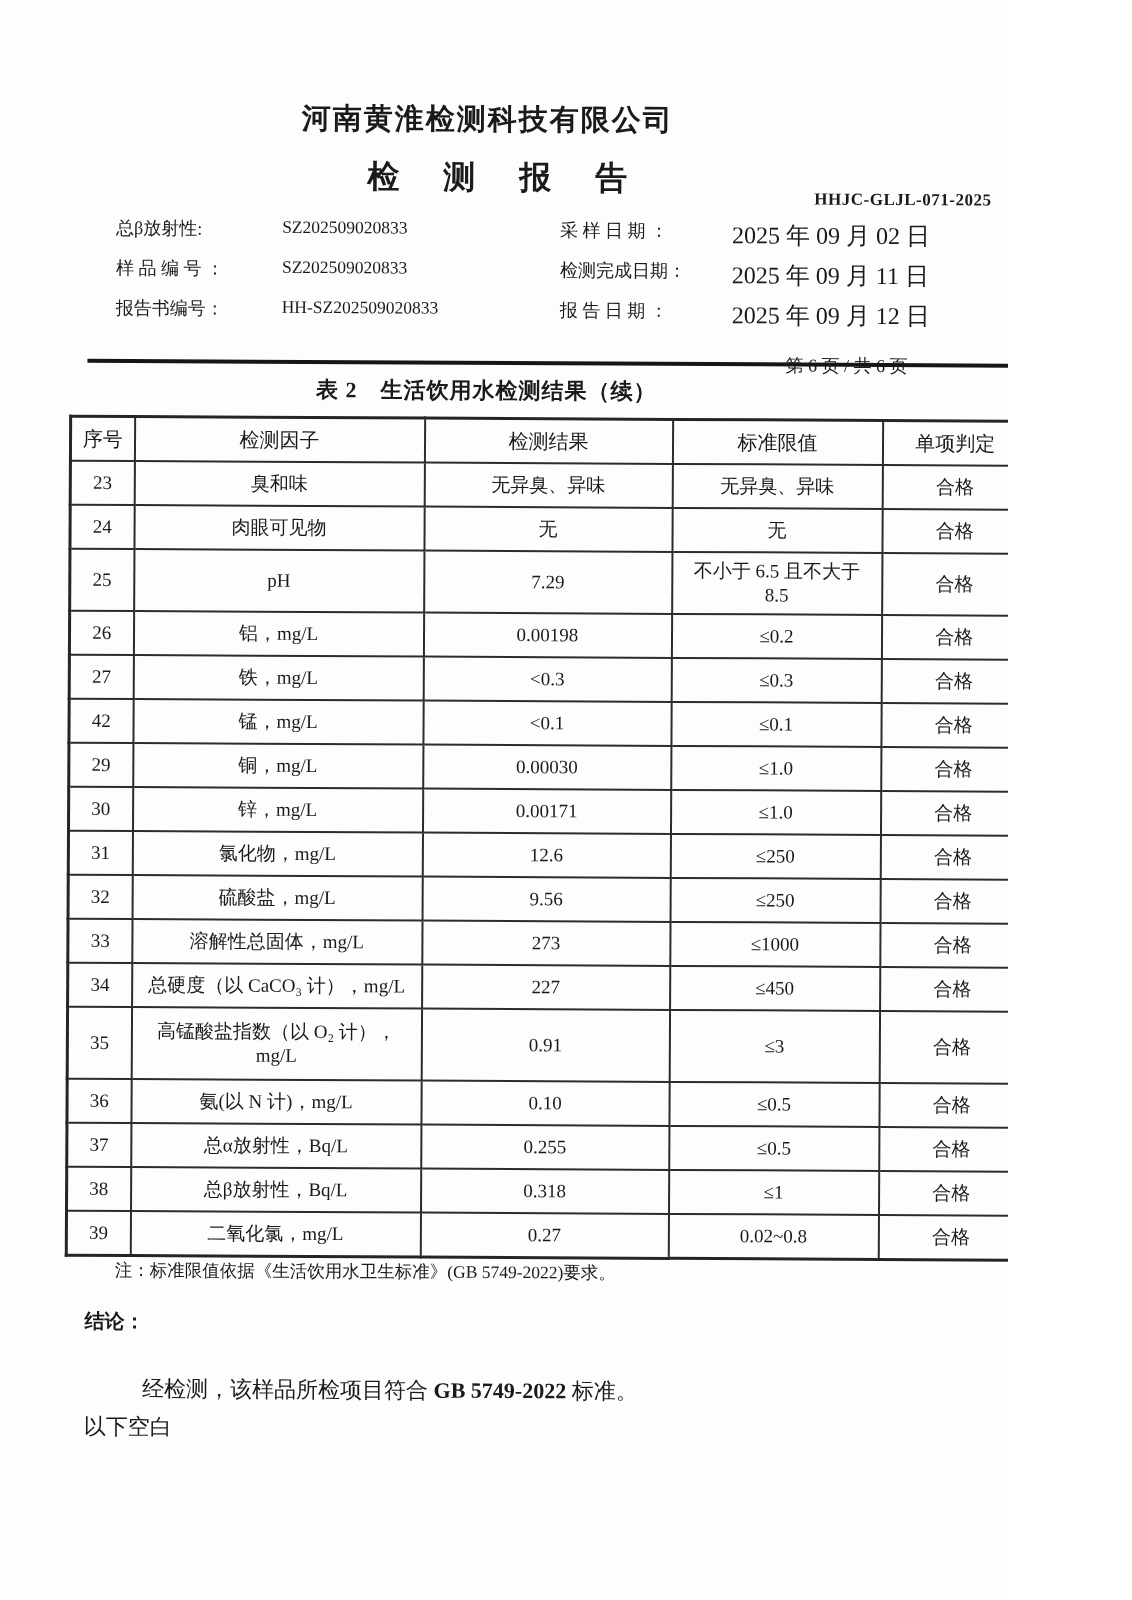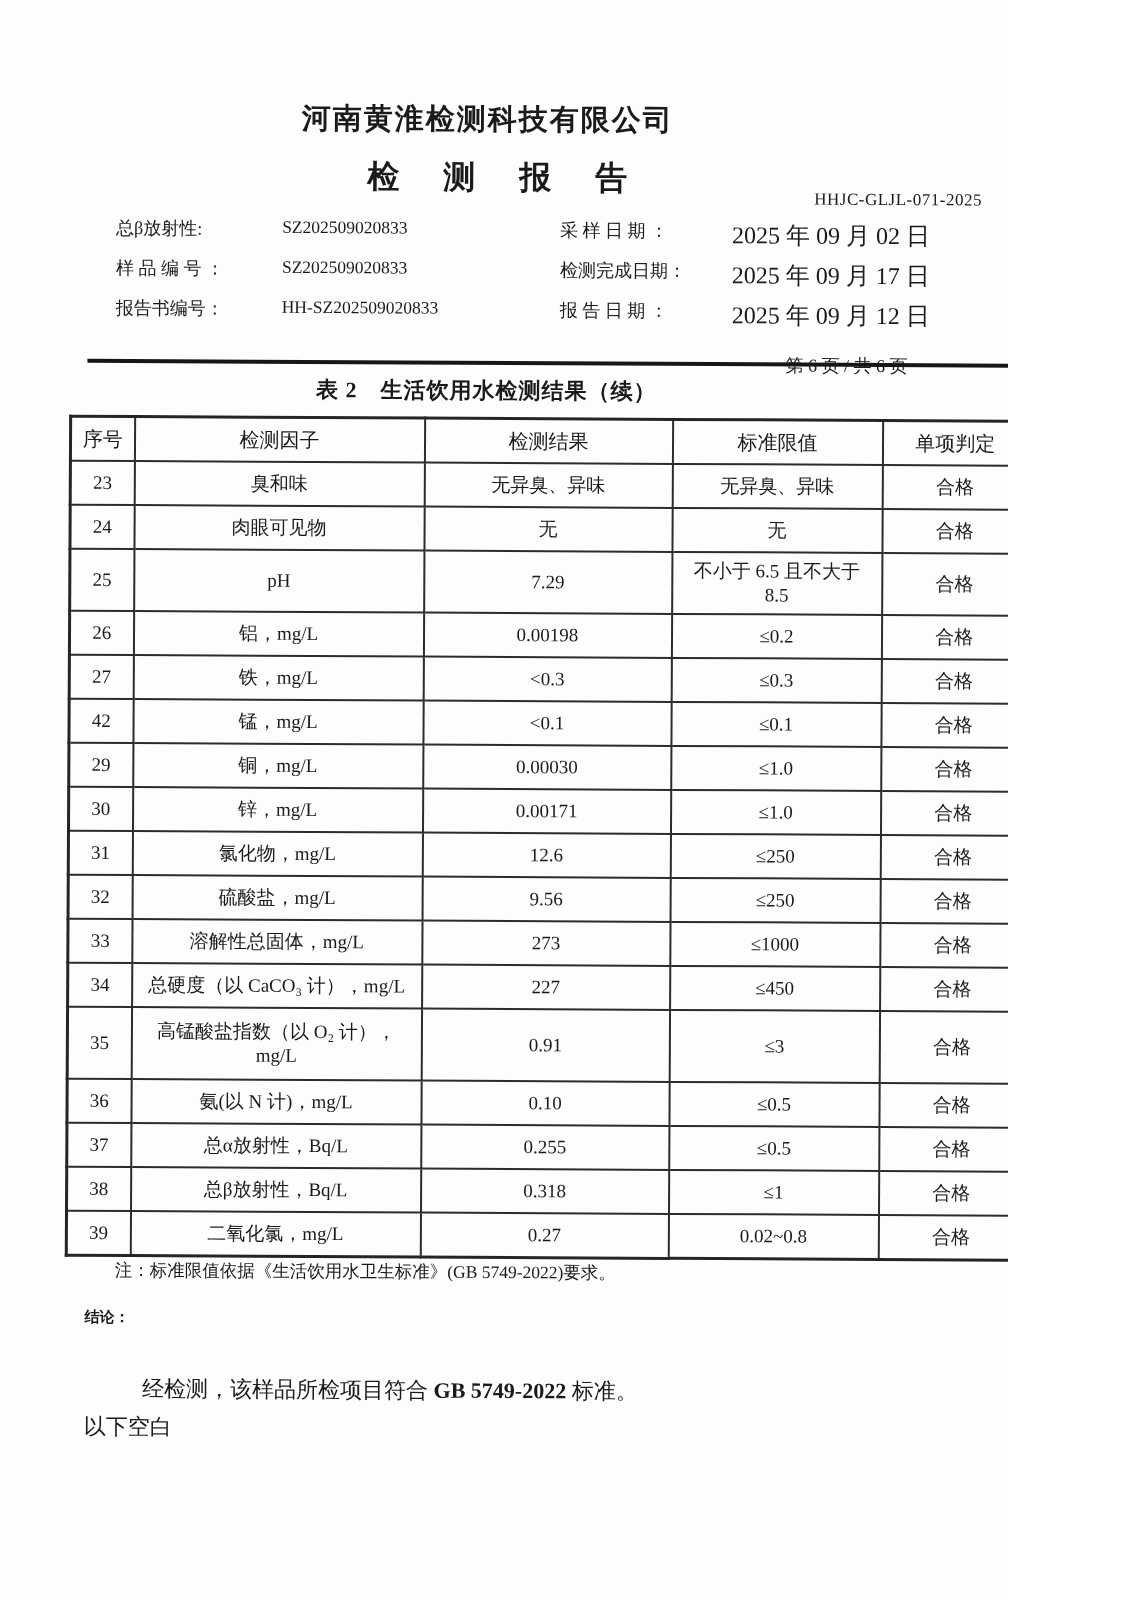--- a/index.html
+++ b/index.html
@@ -15,21 +15,21 @@
 
   .company-title{
     position:absolute;top:100px;left:0;right:38px;
     text-align:center;font-size:29px;font-weight:bold;letter-spacing:2px;
   }
   .report-title{
     position:absolute;top:156px;left:20px;right:38px;
     text-align:center;font-size:32px;font-weight:bold;
     letter-spacing:18px;text-indent:18px;
   }
-  .report-code{position:absolute;top:188px;left:812px;font-size:17px;letter-spacing:0.5px;}
+  .report-code{position:absolute;top:188px;left:812px;font-size:17px;letter-spacing:0.5px;font-weight:bold;}
 
   .info-row{position:absolute;left:114px;right:40px;display:flex;font-size:18px;}
   .info-row .lbl-l{width:166px;display:inline-block;}
   .info-row .val-l{width:278px;display:inline-block;font-size:17.5px;}
   .info-row .lbl-r{width:172px;display:inline-block;}
   .info-row .val-r{display:inline-block;font-size:24px;}
   .ir1{top:218px;} .ir2{top:258px;} .ir3{top:298px;}
 
   .page-indicator{position:absolute;top:352px;right:102px;font-size:18px;text-align:center;}
   .rule{position:absolute;top:361px;left:86px;width:948px;height:4px;background:#161616;}
@@ -49,21 +49,21 @@
     padding:0 4px;
     white-space:pre-line;
     line-height:1.25;
   }
   table.results{border:3px solid #252525;}
   table.results th{font-size:20px;height:42px;}
   table.results td{font-size:19px;}
   table.results tr{height:44px;}
 
   .note{position:absolute;top:1260px;left:118px;font-size:17.5px;}
-  .conclusion-label{position:absolute;top:1310px;left:88px;font-size:15px;font-weight:600;}
+  .conclusion-label{position:absolute;top:1310px;left:88px;font-size:20px;font-weight:600;}
   .conclusion-text{position:absolute;top:1376px;left:146px;font-size:22px;}
   .conclusion-text .std{font-weight:bold;}
   .below-blank{position:absolute;top:1414px;left:88px;font-size:22px;}
 
   
   .edge-line{
     position:absolute;left:1121px;top:330px;width:2px;height:1110px;
     background:linear-gradient(#e7e7e7,#d8d8d8 40%,#e9e9e9);opacity:.65;
   }
   .stain{position:absolute;filter:blur(1.2px);pointer-events:none;}
@@ -93,21 +93,21 @@
     <div class="info-row ir1">
       <span class="lbl-l">总β放射性:</span>
       <span class="val-l">SZ202509020833</span>
       <span class="lbl-r">采 样 日 期 ：</span>
       <span class="val-r">2025 年 09 月 02 日</span>
     </div>
     <div class="info-row ir2">
       <span class="lbl-l">样 品 编 号 ：</span>
       <span class="val-l">SZ202509020833</span>
       <span class="lbl-r">检测完成日期：</span>
-      <span class="val-r">2025 年 09 月 17 日</span>
+      <span class="val-r">2025 年 09 月 11 日</span>
     </div>
     <div class="info-row ir3">
       <span class="lbl-l">报告书编号：</span>
       <span class="val-l">HH-SZ202509020833</span>
       <span class="lbl-r">报 告 日 期 ：</span>
       <span class="val-r">2025 年 09 月 12 日</span>
     </div>
 
     <div class="page-indicator">第 6 页 / 共 6 页</div>
     <div class="rule"></div>

